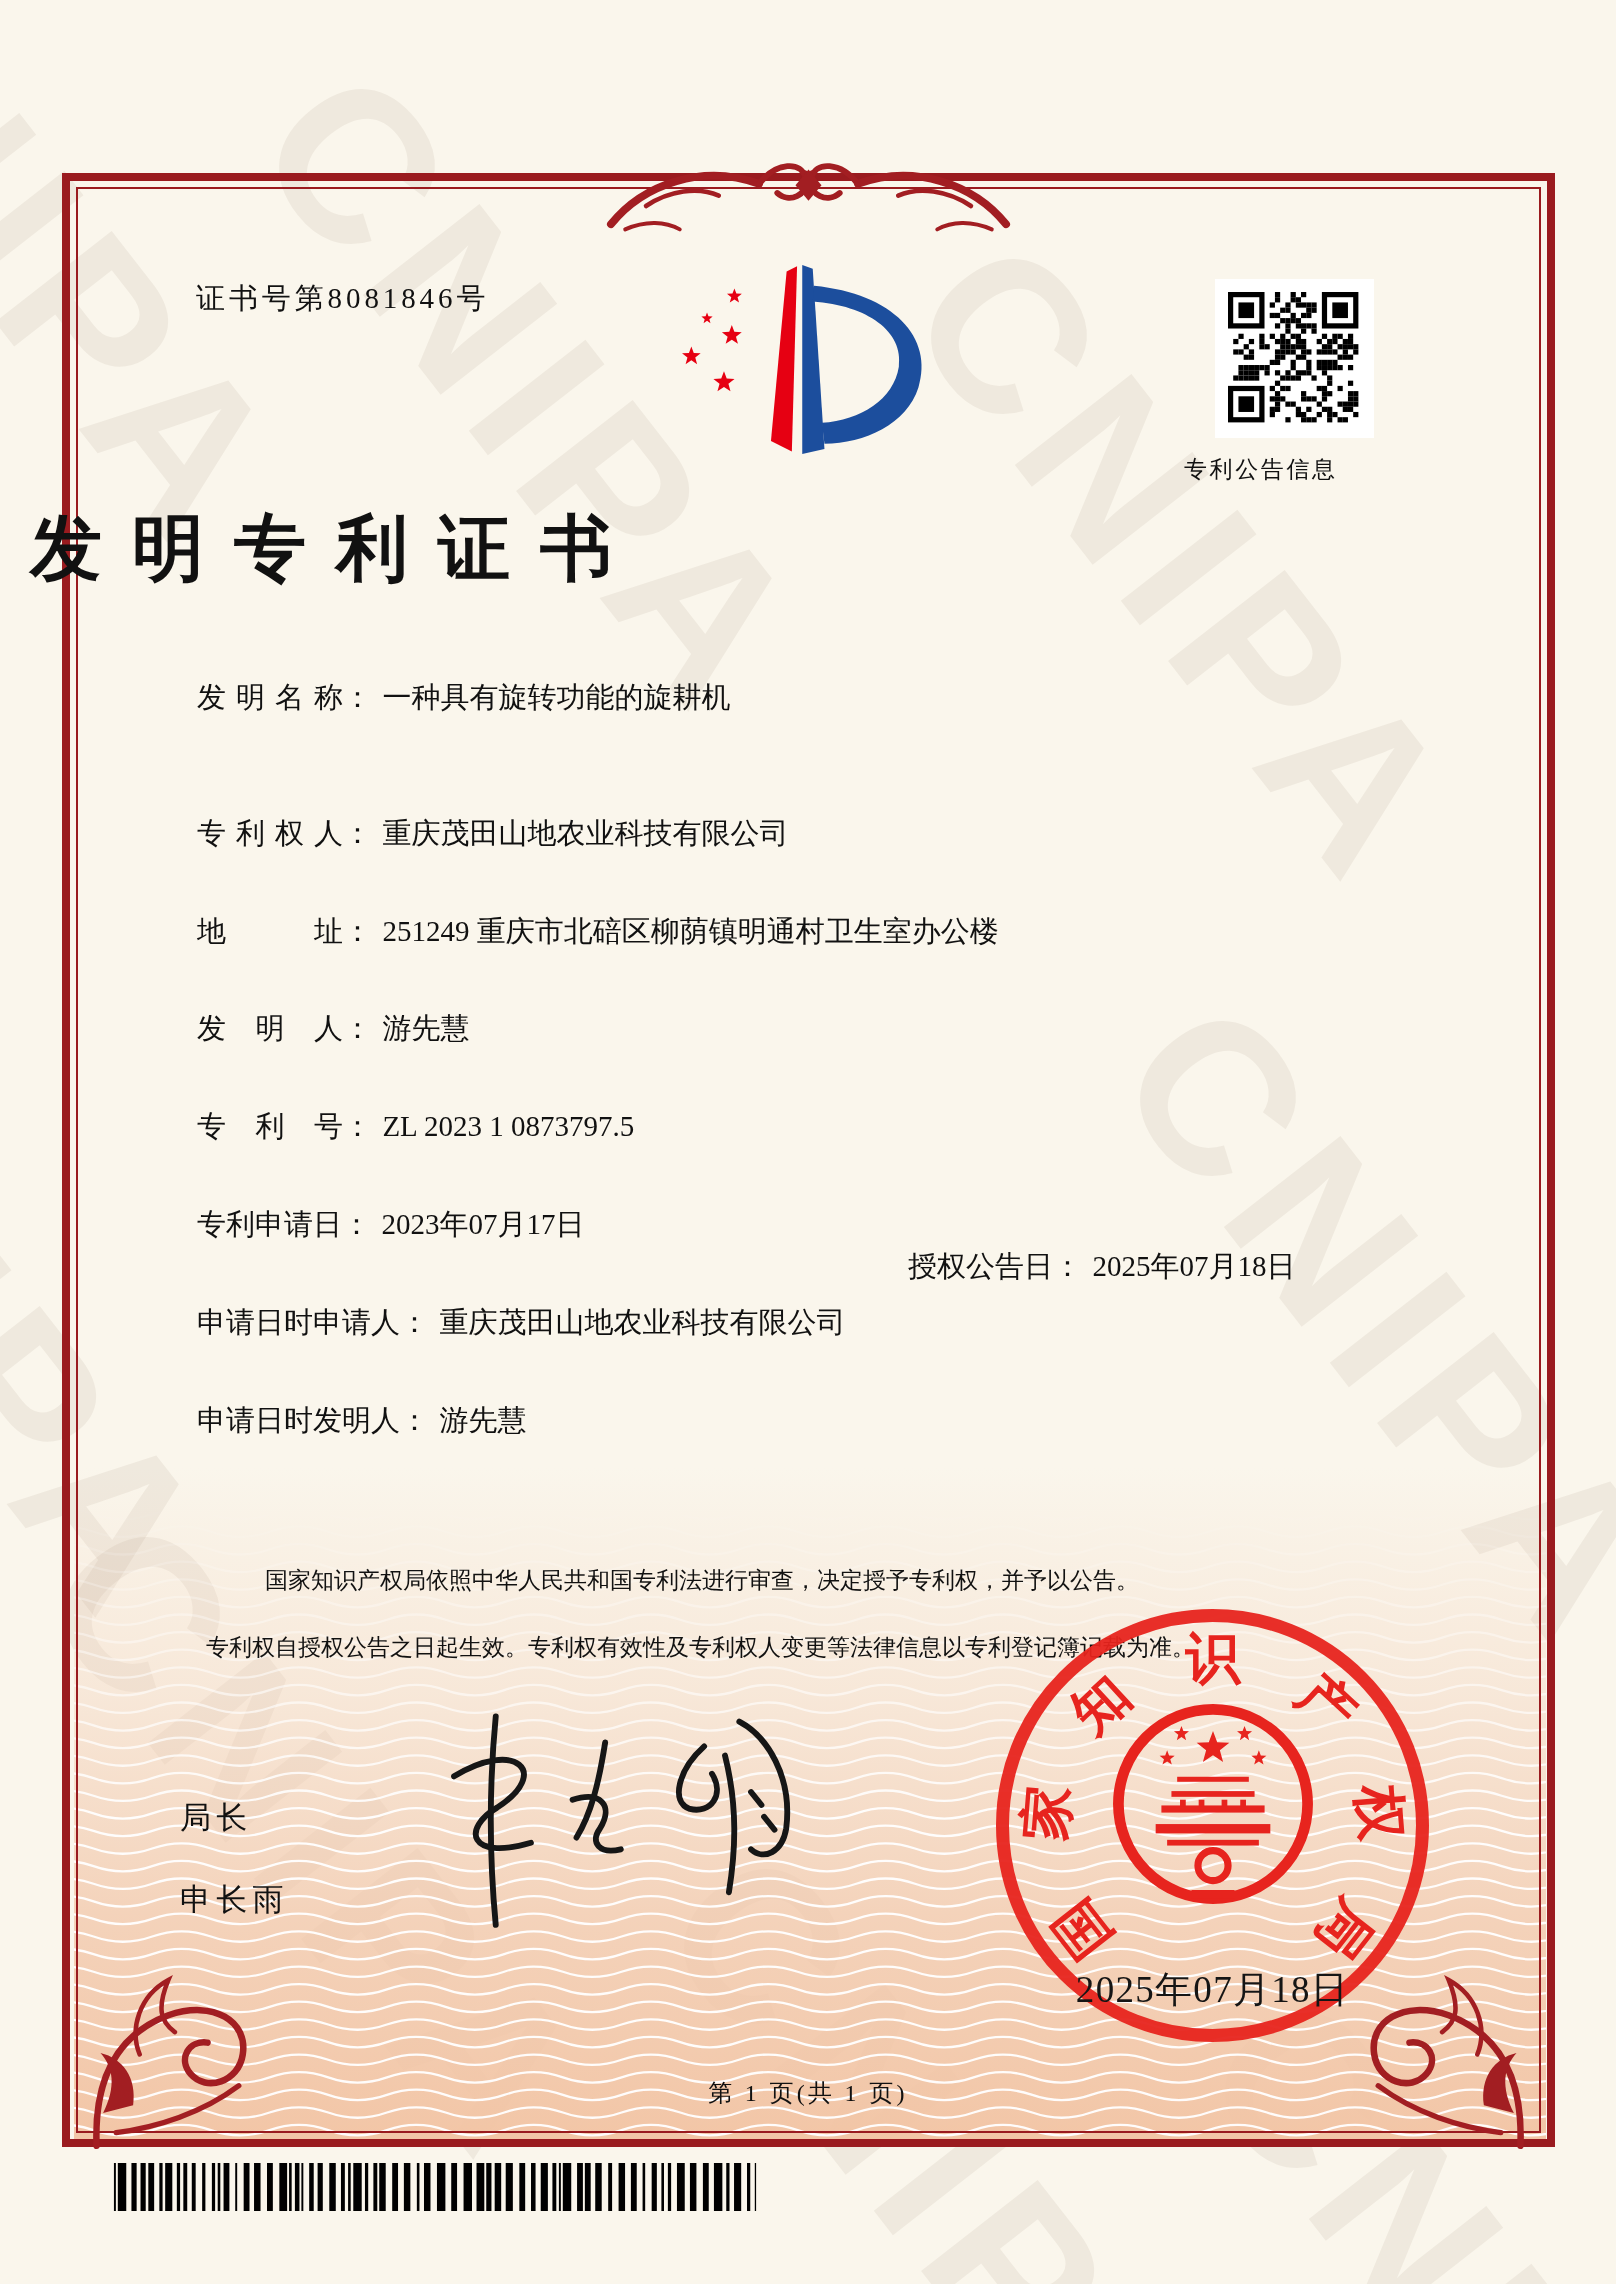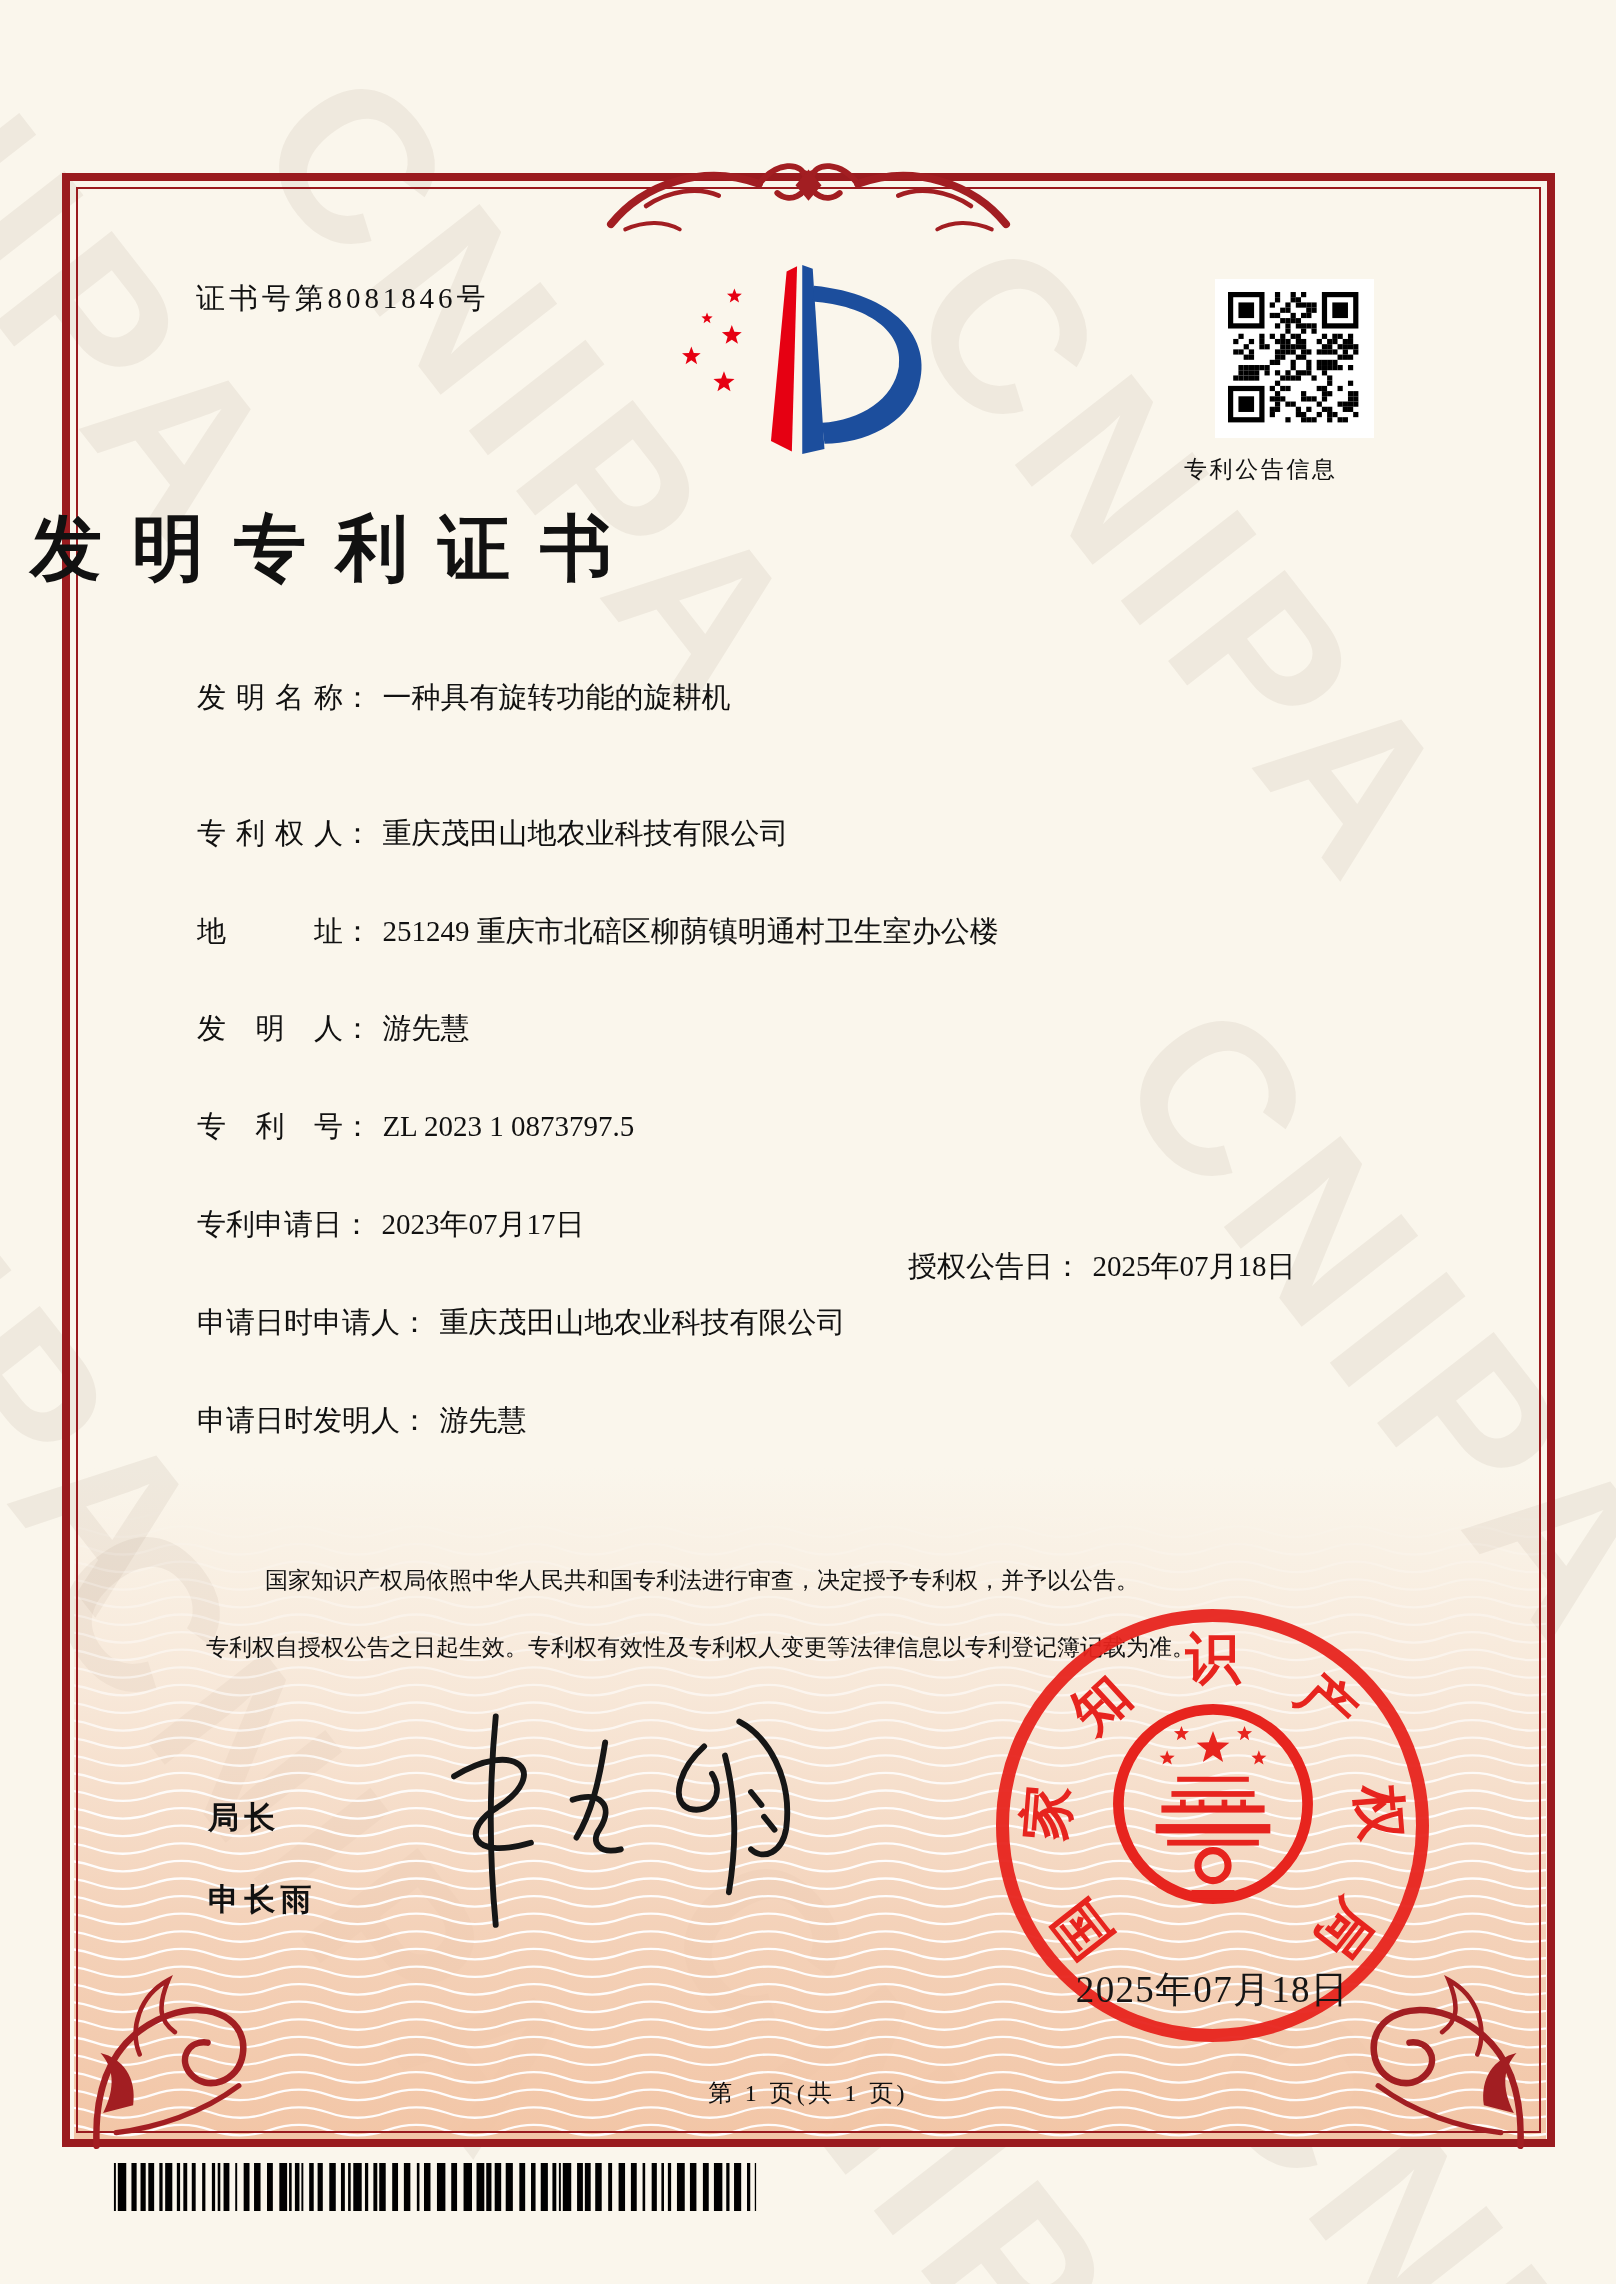--- a/index.html
+++ b/index.html
@@ -39,22 +39,22 @@
 
   .row{position:absolute;left:197px;font-size:29px;white-space:nowrap;z-index:4}
   .row.rcol{left:908px}
   .lbl{display:inline-block;width:146px;text-align:justify;text-align-last:justify;vertical-align:baseline}
   .lbl.auto{width:auto;text-align-last:auto}
   .val{margin-left:10.4px}
 
   .statement{position:absolute;left:206px;top:1547px;z-index:4;font-size:23px;line-height:67px;white-space:nowrap}
   .statement .l1{text-indent:59px}
 
-  .officer{position:absolute;left:208px;z-index:4;
-      font-family:"Liberation Sans","DejaVu Sans",sans-serif;font-weight:700;
+  .officer{position:absolute;left:180px;z-index:4;
+      font-family:"Liberation Sans","DejaVu Sans",sans-serif;font-weight:400;
       font-size:31px;letter-spacing:5.2px}
   .sig{position:absolute;left:398px;top:1693px;z-index:4}
 
   .seal{position:absolute;left:996px;top:1609px;width:433px;height:433px;z-index:5}
   .seal-ring{position:absolute;inset:0;border:13.7px solid rgba(231,36,30,.95);border-radius:50%;box-sizing:border-box}
   .seal-char{position:absolute;left:50%;top:50%;width:63px;height:63px;margin:-31px 0 0 -31px;
       display:flex;align-items:center;justify-content:center;
       font-weight:700;font-size:55px;color:#e7241e}
   .seal-emblem{position:absolute;left:50%;top:45%;transform:translate(-50%,-50%)}
   .seal-date{position:absolute;left:0;right:0;top:356px;text-align:center;font-size:37px;

